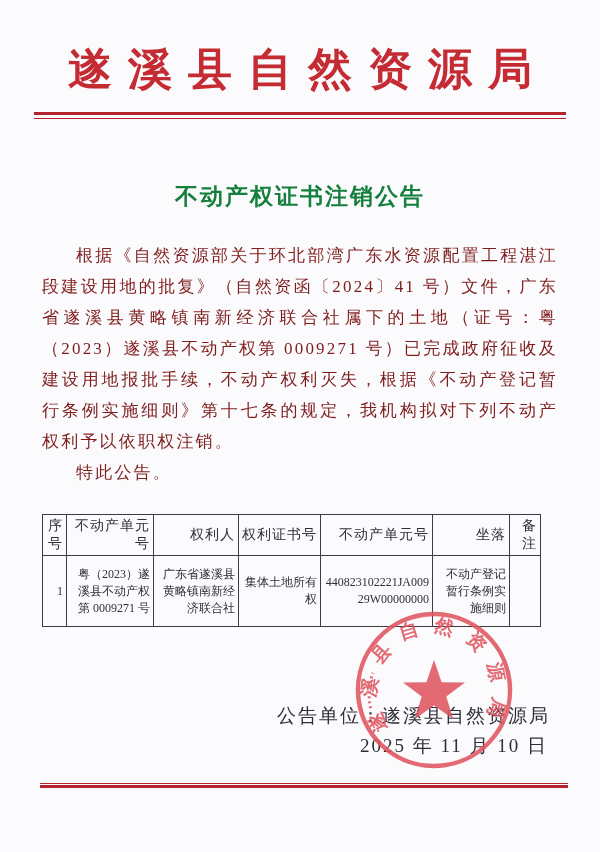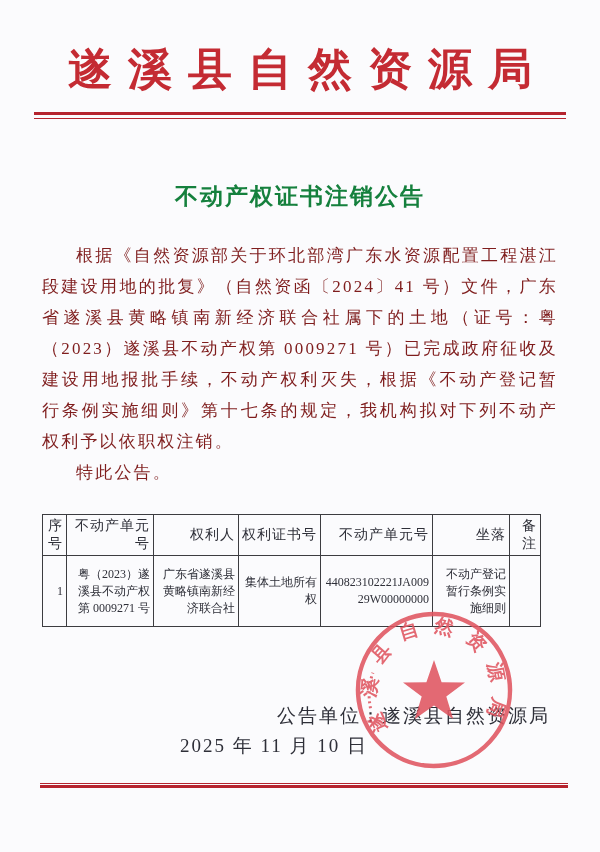--- a/index.html
+++ b/index.html
@@ -80,21 +80,21 @@
   
   .sign-block {
     margin-top:74px;
     margin-right:50px;
     text-align:right;
     font-size:19px;
     letter-spacing:2px;
     color:#2e2f38;
     line-height:30px;
   }
-  .sign-block .date { padding-right:2px;text-align:center; }
+  .sign-block .date { padding-right:2px; }
   
   .seal {
     position:absolute;
     left:352px; top:608px;
     width:164px; height:164px;
     transform:rotate(-8deg);
     opacity:0.88;
     pointer-events:none;
   }
   

